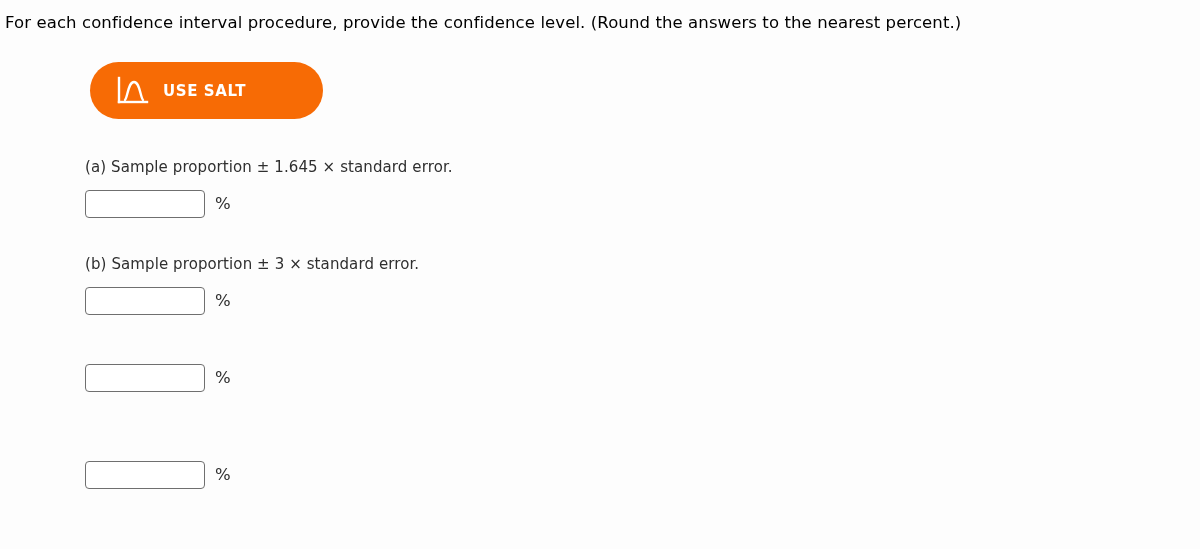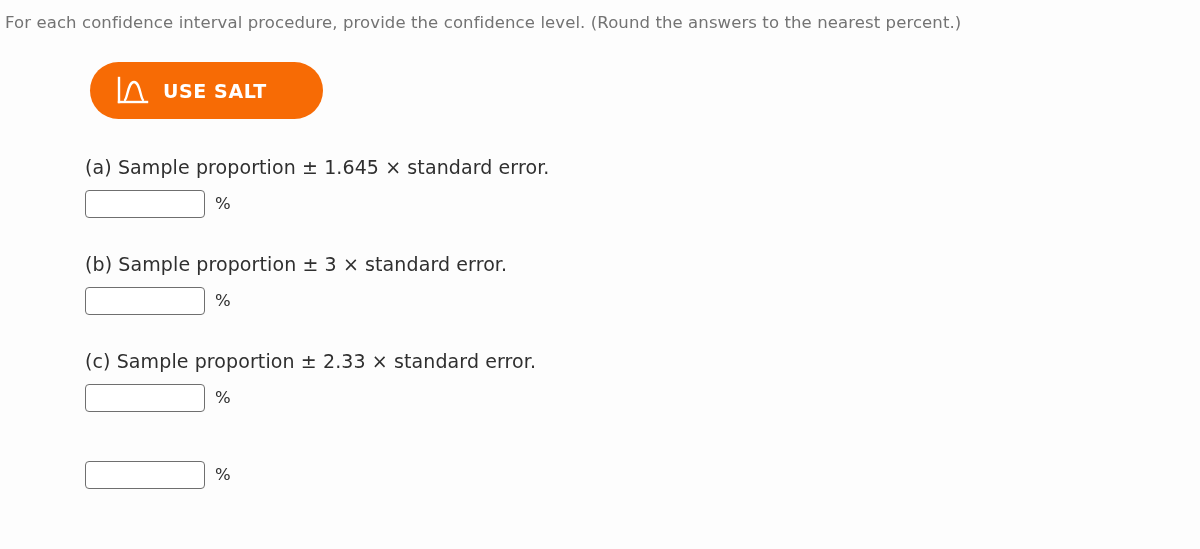--- a/index.html
+++ b/index.html
@@ -16,21 +16,21 @@
     position: relative;
   }
 
   
   #question-prompt {
     position: absolute;
     left: 5px;
     top: 12px;
     font-size: 16.5px;
     line-height: 22px;
-    color: #737373;
+    color: #000000;
     white-space: nowrap;
     letter-spacing: 0.1px;
   }
 
   
   #salt-button {
     position: absolute;
     left: 90px;
     top: 62px;
     width: 233px;
@@ -46,35 +46,35 @@
   }
   #salt-button .salt-icon {
     width: 34px;
     height: 30px;
     margin-left: 26px;
     display: block;
     flex: 0 0 auto;
   }
   #salt-button .salt-label {
     color: #ffffff;
-    font-size: 19px;
+    font-size: 15px;
     font-weight: bold;
     letter-spacing: 0.6px;
     margin-left: 13px;
     font-family: "DejaVu Sans", sans-serif;
     white-space: nowrap;
   }
 
   
   .part {
     position: absolute;
     left: 85px;
   }
   .part-text {
-    font-size: 19px;
+    font-size: 15px;
     line-height: 20px;
     color: #2f2f2f;
     white-space: nowrap;
     letter-spacing: 0.1px;
   }
   .answer-row {
     display: flex;
     align-items: center;
     margin-top: 13px;
   }
@@ -130,21 +130,20 @@
 
 <div class="part" id="part-b">
   <div class="part-text">(b) Sample proportion ± 3 × standard error.</div>
   <div class="answer-row">
     <input class="answer-input" type="text" value="" style="">
     <span class="unit-label">%</span>
   </div>
 </div>
 
 <div class="part" id="part-c">
-  <div class="part-text">(c) Sample proportion ± 2.33 × standard error.</div>
   <div class="answer-row">
     <input class="answer-input" type="text" value="" style="">
     <span class="unit-label">%</span>
   </div>
 </div>
 
 <div class="part" id="part-d">
   <div class="answer-row">
     <input class="answer-input" type="text" value="" style="">
     <span class="unit-label">%</span>

